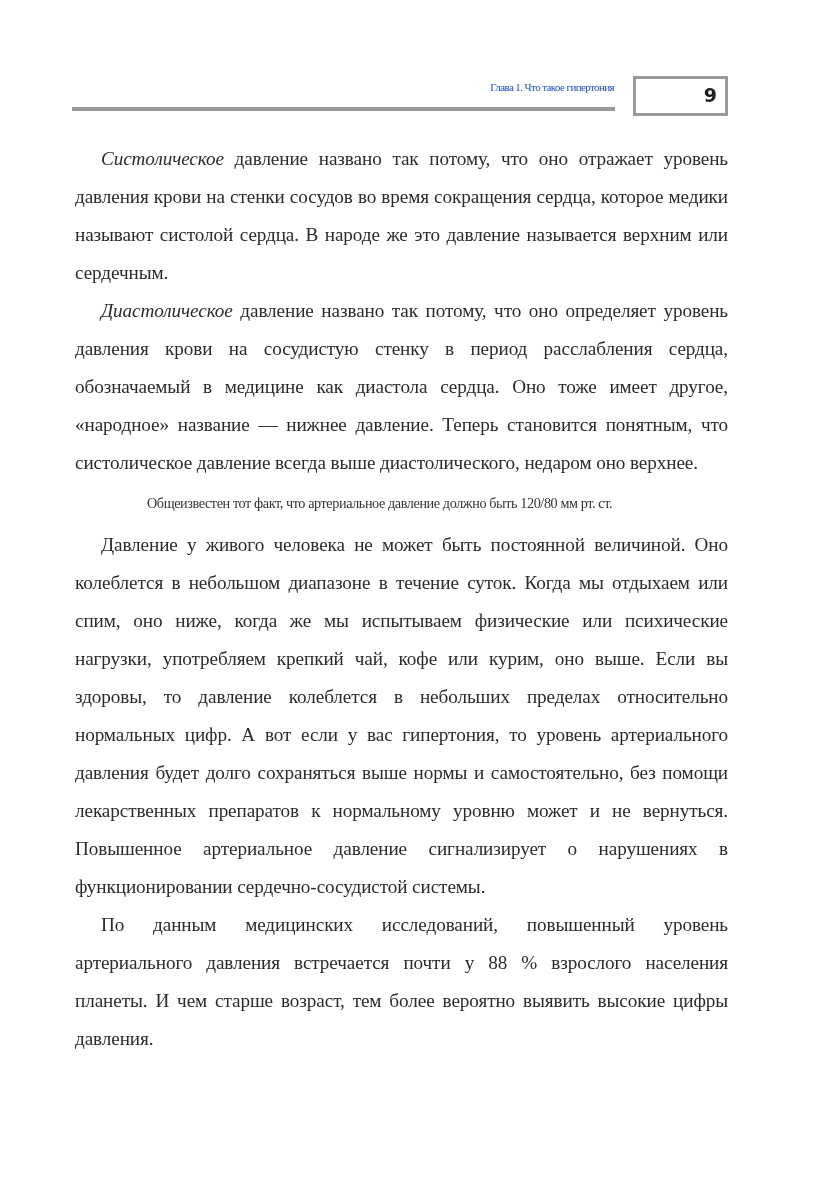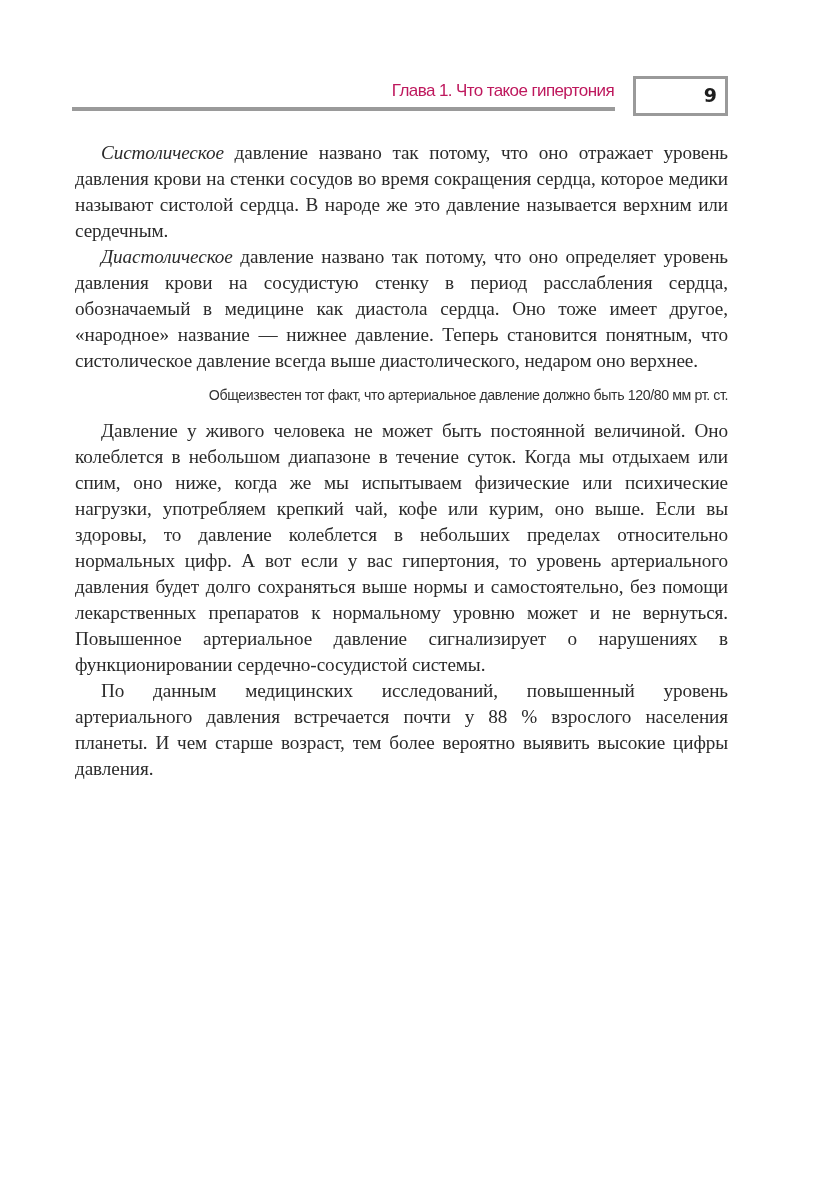--- a/index.html
+++ b/index.html
@@ -18,24 +18,24 @@
       position: absolute;
       left: 72px;
       top: 76px;
       width: 656px;
       height: 40px;
     }
     .running-title {
       position: absolute;
       right: 114px;
       top: 5px;
-      font-family: Liberation Sans, sans-serif;
-      font-size: 17px;
+      font-family: Liberation Serif, serif;
+      font-size: 11px;
       letter-spacing: -0.6px;
-      color: #be185d;
+      color: #1d4ed8;
     }
     .header-rule {
       position: absolute;
       left: 0;
       top: 31px;
       width: 543px;
       height: 4px;
       background: #9a9a9a;
     }
     .page-box {
@@ -59,36 +59,35 @@
     .content {
       position: absolute;
       left: 75px;
       top: 140px;
       width: 653px;
     }
     p.body {
       margin: 0;
       font-family: "Liberation Serif", serif;
       font-size: 19.2px;
-      line-height: 26px;
+      line-height: 38px;
       text-align: justify;
       text-indent: 26px;
       color: #2b2b2b;
       letter-spacing: -0.1px;
     }
     p.body em { font-style: italic; }
     p.body strong { font-weight: bold; }
     .note {
       margin: 10px 0 12px 72px;
-      font-family: Liberation Sans, sans-serif;
+      font-family: Liberation Serif, serif;
       font-size: 14.2px;
       line-height: 22px;
       color: #333;
       letter-spacing: -0.4px;
-      text-align: right;
     }
     .note.tight { letter-spacing: -0.9px; }
   </style>
 </head>
 <body>
 
 <div class="header">
   <span class="running-title">Глава 1. Что такое гипертония</span>
   <div class="header-rule"></div>
   <div class="page-box">

